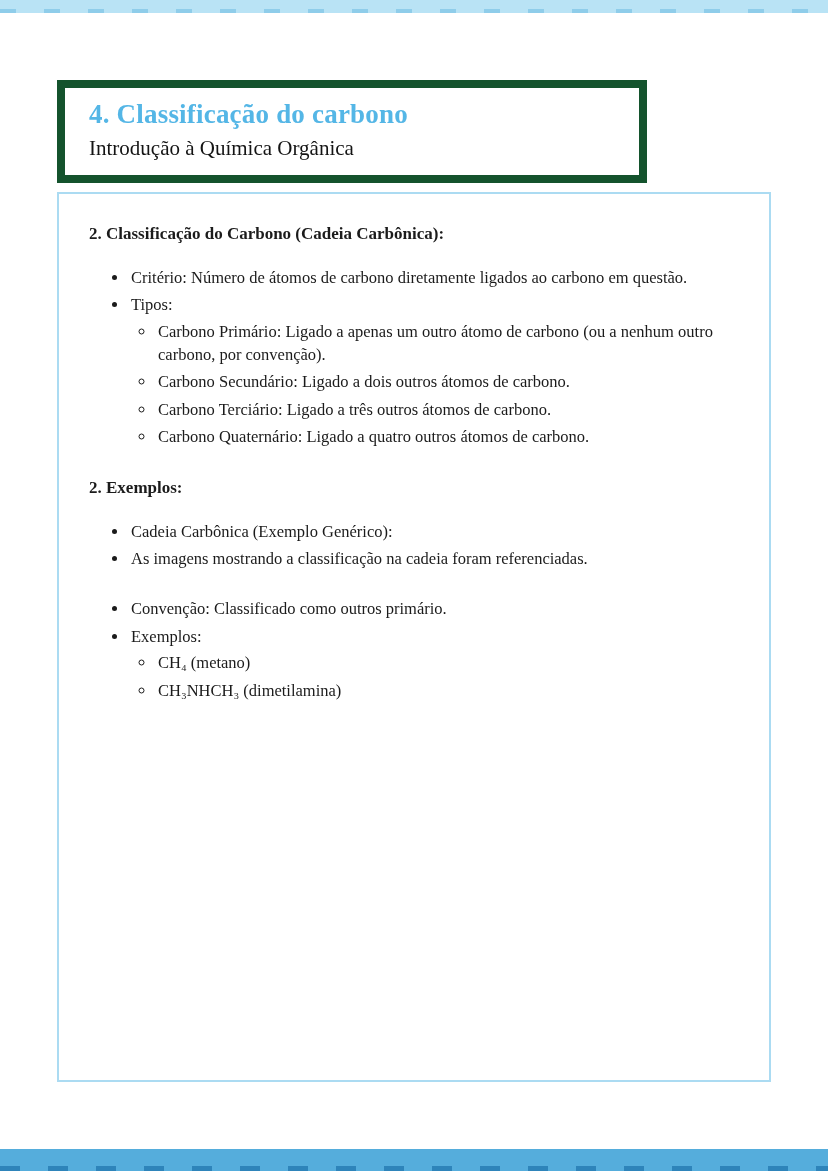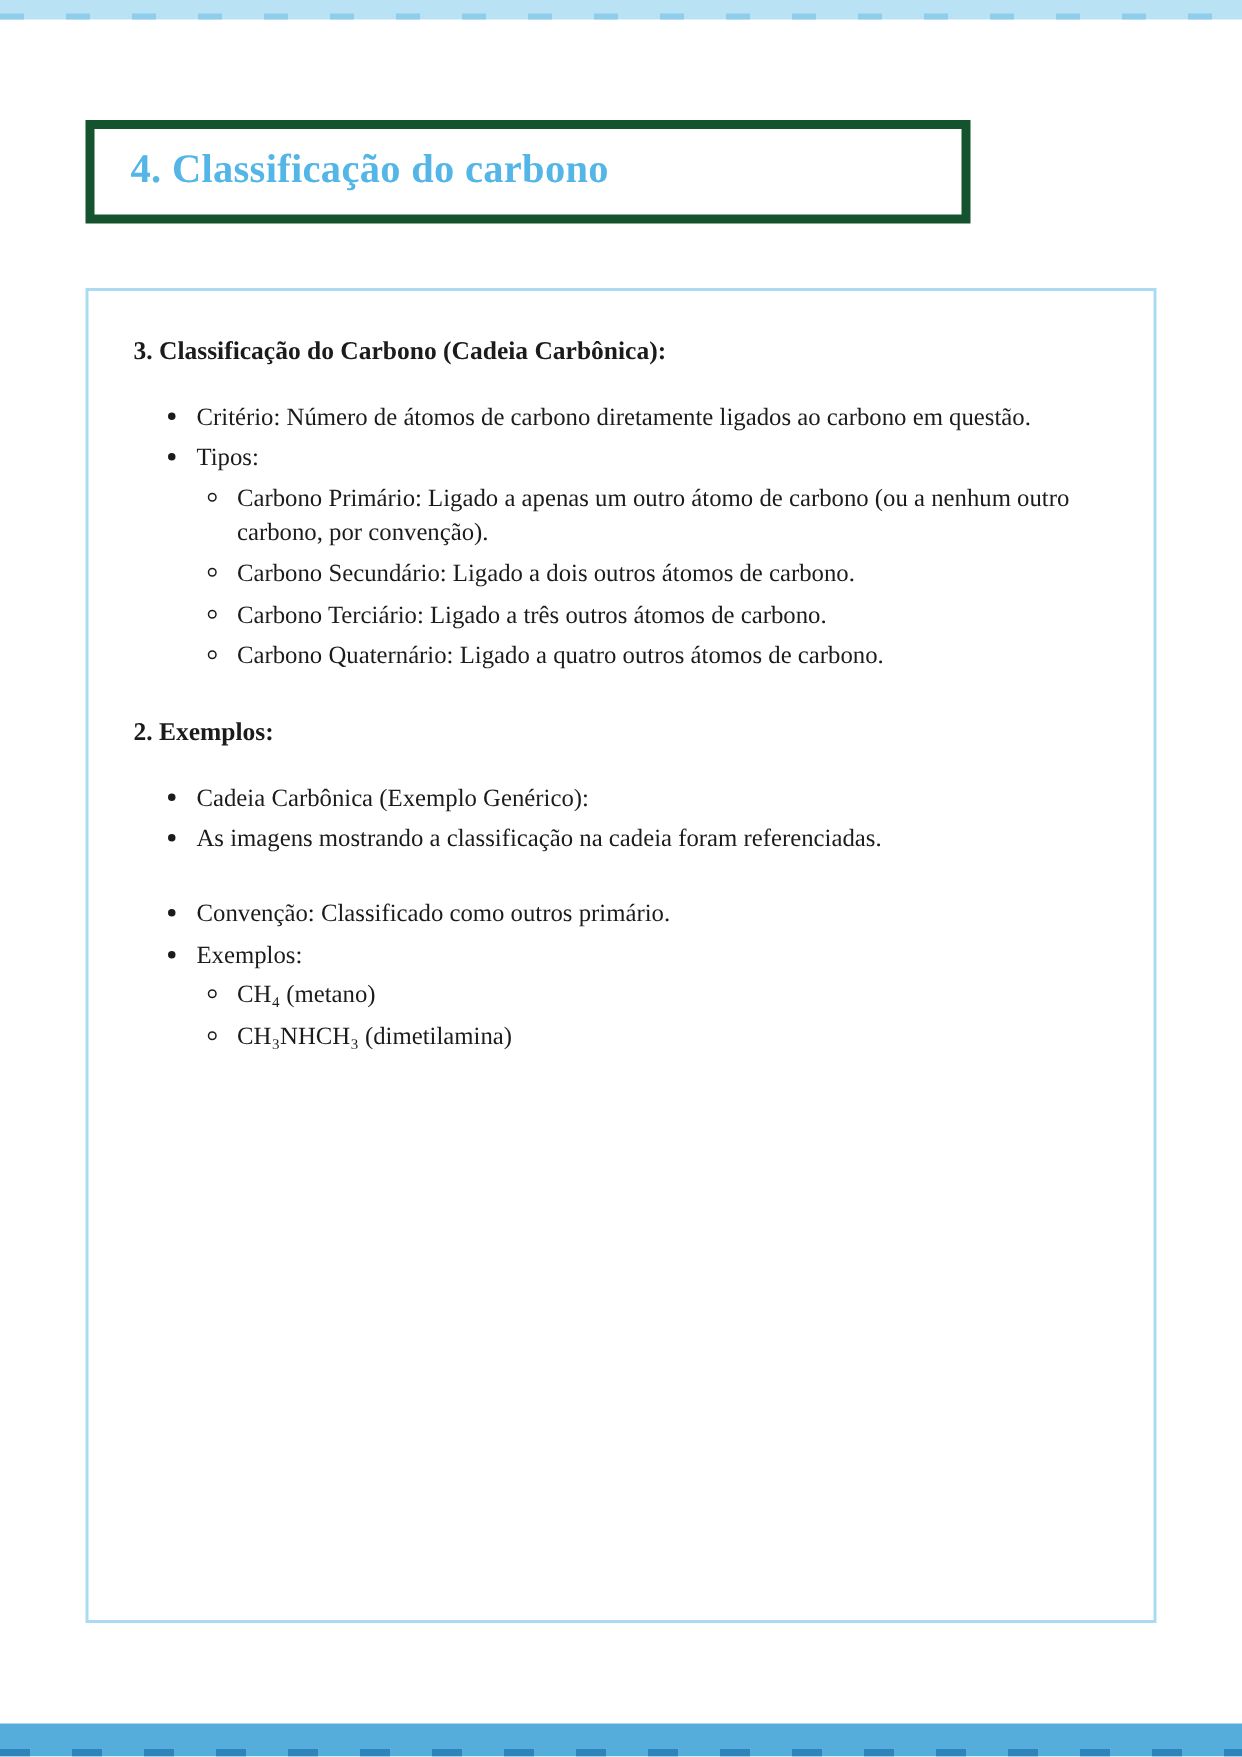--- a/index.html
+++ b/index.html
@@ -23,21 +23,21 @@
   
   .bottom-bar { position: absolute; bottom: 0; left: 0; width: 828px; height: 22px; background: #55addc; }
   .bottom-bar .dashes {
     position: absolute; left: 0; bottom: 0; width: 100%; height: 5px;
     background: repeating-linear-gradient(90deg, #2e84ba 0 20px, rgba(0,0,0,0) 20px 48px);
   }
 
   
   .header-box {
     position: absolute; left: 57px; top: 80px; width: 590px;
-    border: 6px solid #14532d; background: #ffffff;
+    border: 8px solid #14532d; background: #ffffff;
     padding: 10px 24px 13px;
   }
   .page-title {
     margin: 0; font-size: 27px; line-height: 1.25; font-weight: 700;
     color: #54b6e6; letter-spacing: 0.2px;
   }
   .page-subtitle { margin: 3px 0 0; font-size: 21px; line-height: 1.3; color: #141414; }
 
   
   .content-box {
@@ -60,26 +60,27 @@
 </style>
 </head>
 <body>
 
 <div class="top-bar">
   <div class="dashes"></div>
 </div>
 
 <div class="header-box">
   <h1 class="page-title">4. Classificação do carbono</h1>
+  <div class="page-subtitle">Introdução à Química Orgânica</div>
 </div>
 
 <div class="content-box">
 
   <div class="section">
-    <div class="section-heading">3. Classificação do Carbono (Cadeia Carbônica):</div>
+    <div class="section-heading">2. Classificação do Carbono (Cadeia Carbônica):</div>
     <ul class="l1">
       <li>
         <span>Critério: Número de átomos de carbono diretamente ligados ao carbono em questão.</span>
       </li>
       <li>
         <span>Tipos:</span>
         <ul class="l2">
           <li>
             <span>Carbono Primário: Ligado a apenas um outro átomo de carbono (ou a nenhum outro carbono, por convenção).</span>
           </li>

